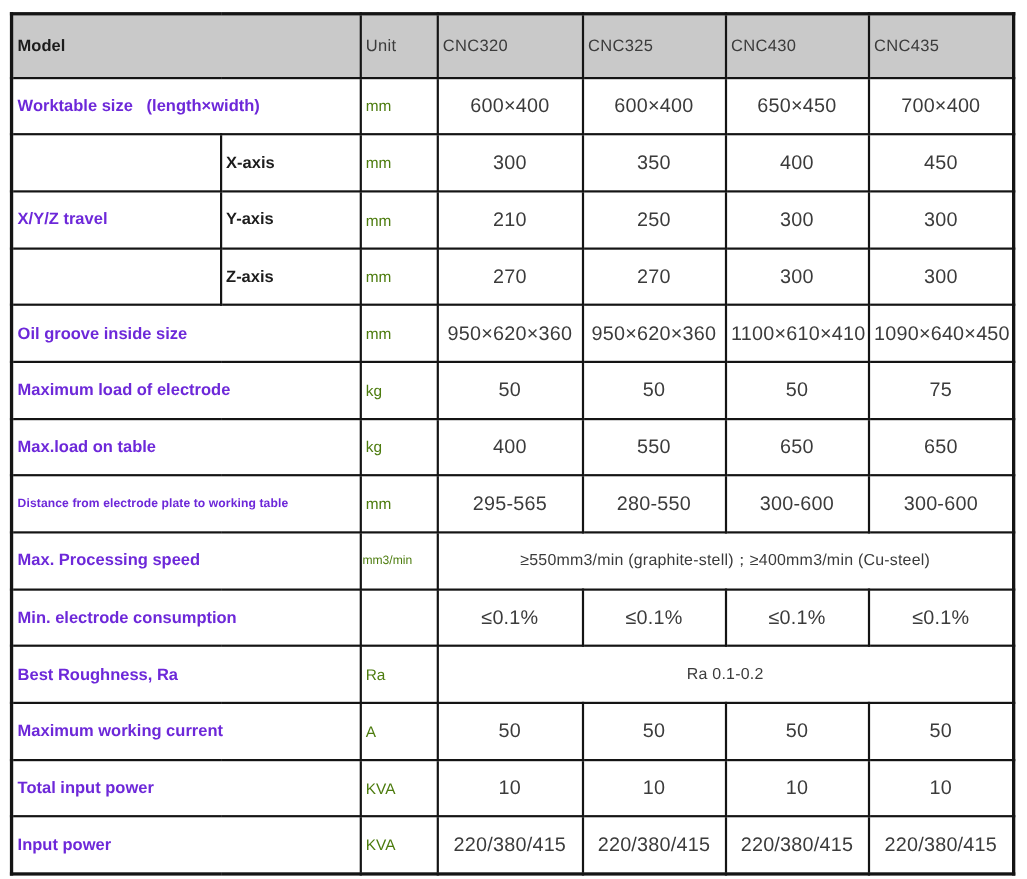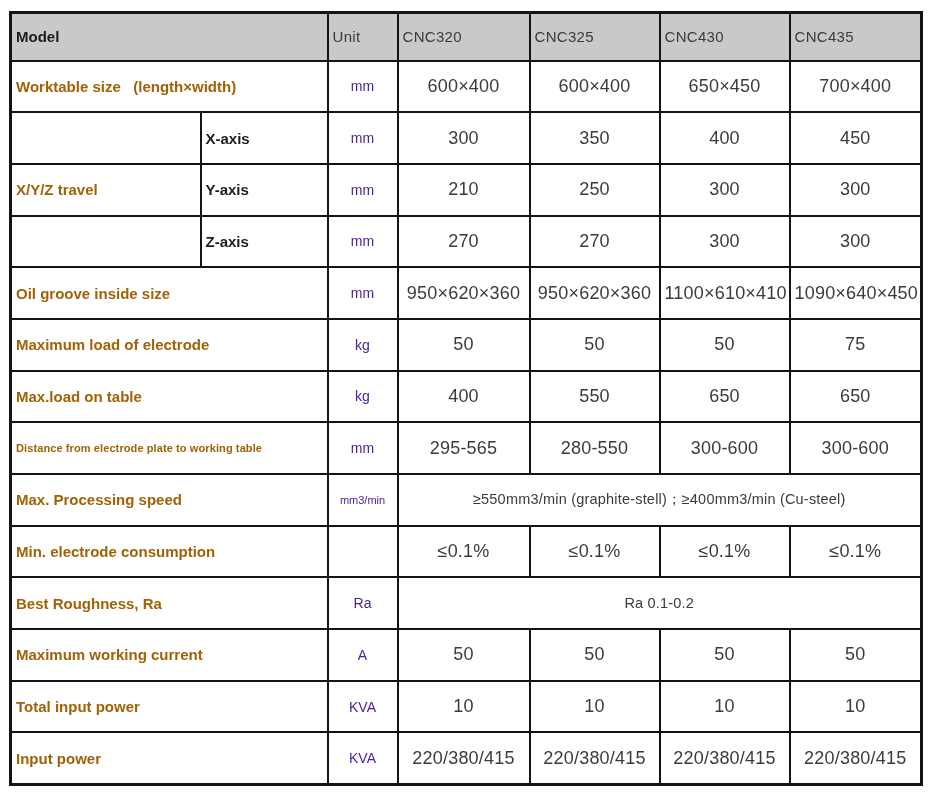--- a/index.html
+++ b/index.html
@@ -22,21 +22,21 @@
     border: 3px solid #141414;
     background: #ffffff;
   }
   table.spec-table td, table.spec-table th {
     border: 2px solid #141414;
     padding: 0 4px;
     overflow: hidden;
     vertical-align: middle;
   }
   tr.header-row {
-    height: 48px;
+    height: 58px;
     background: #c9c9c9;
   }
   tr.body-row {
     height: 51.7px;
   }
   th.model-head {
     text-align: left;
     padding-left: 13px;
     font-size: 15px;
     font-weight: bold;
@@ -47,37 +47,36 @@
     font-weight: normal;
     font-size: 15px;
     color: #3b3b3b;
     letter-spacing: 0.3px;
   }
   td.label-cell {
     text-align: left;
     padding-left: 13px;
     font-size: 15px;
     font-weight: bold;
-    color: #a16207;
+    color: #6d28d9;
     white-space: pre;
   }
   td.label-cell.small-label {
     font-size: 11px;
     letter-spacing: 0.1px;
   }
   td.sublabel-cell {
     text-align: left;
     font-size: 15px;
     font-weight: bold;
     color: #1c1c1c;
   }
   td.unit-cell {
-    text-align: center;
     font-size: 14px;
-    color: #4c1d95;
+    color: #4d7c0f;
   }
   td.unit-cell.small-unit {
     font-size: 11px;
     padding: 0 1px;
   }
   td.value-cell {
     text-align: center;
     font-size: 18px;
     color: #3b3b3b;
     letter-spacing: 0.2px;

